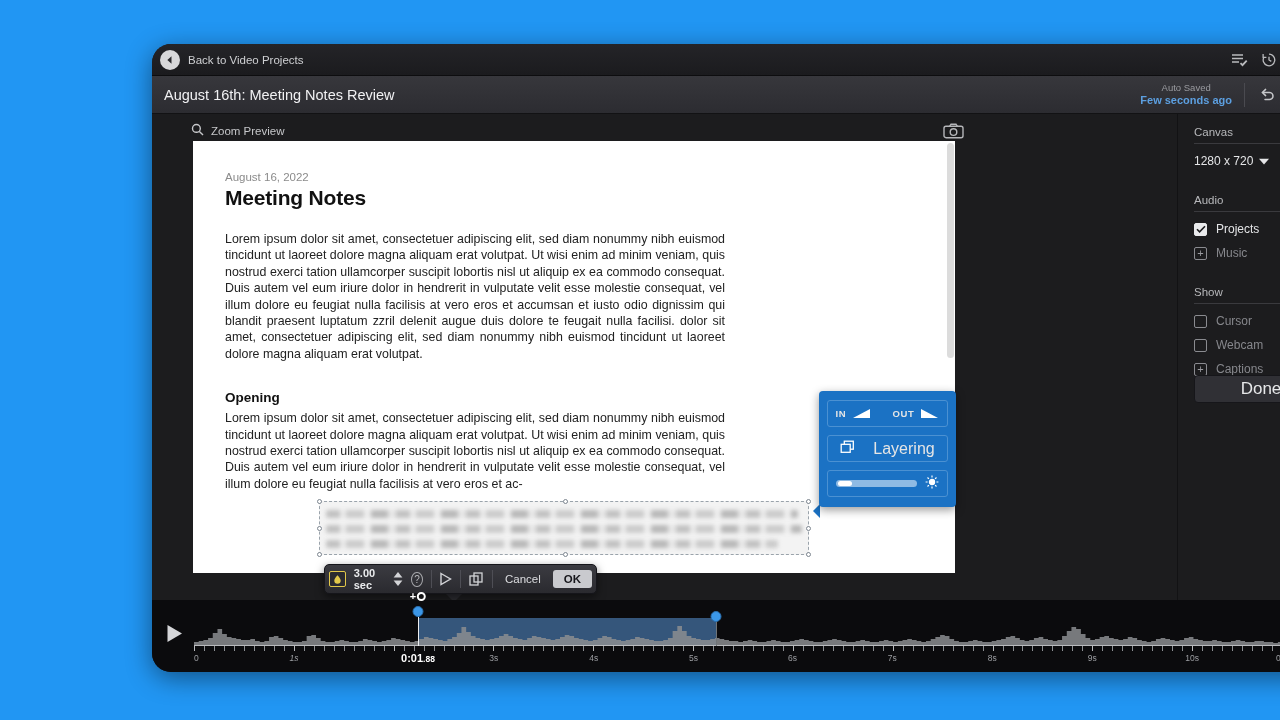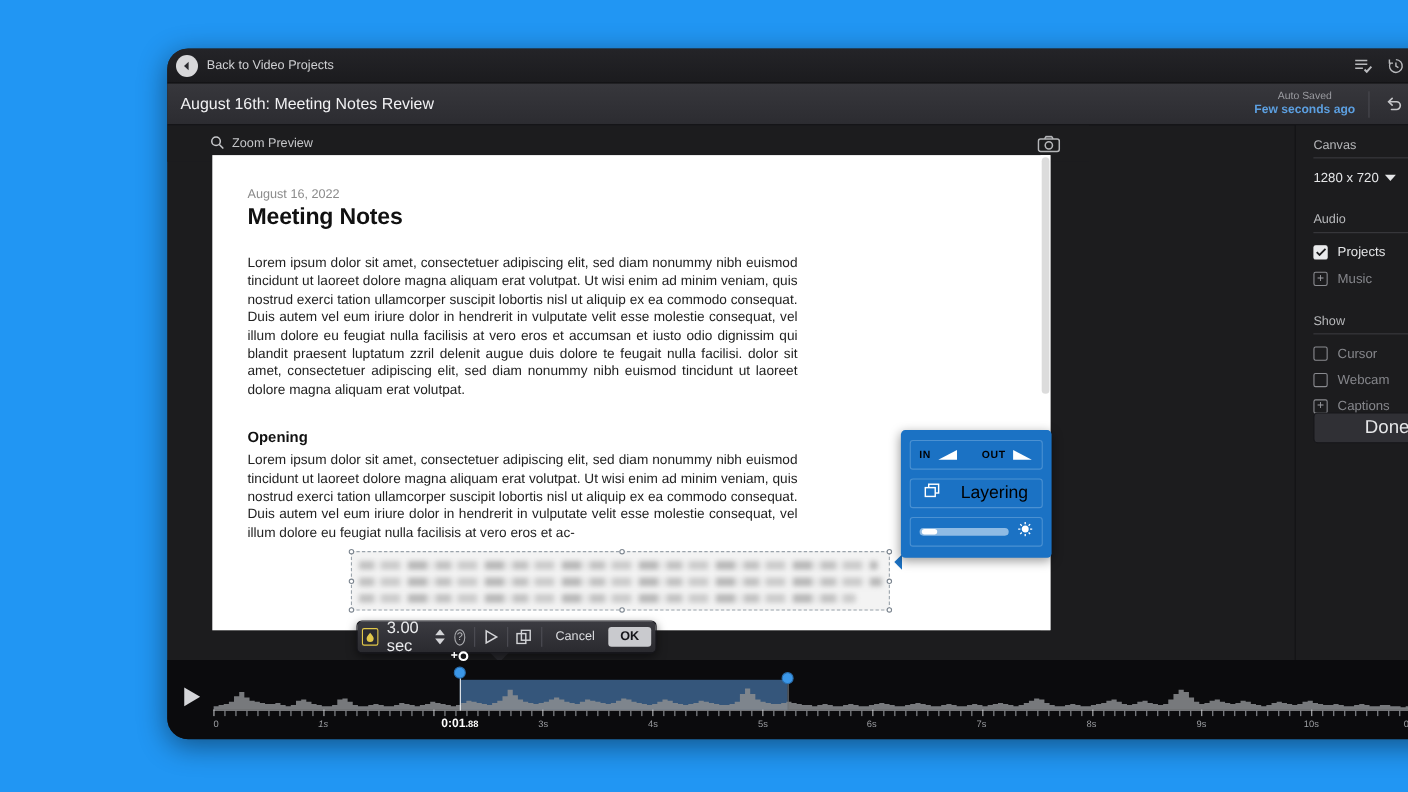--- a/index.html
+++ b/index.html
@@ -118,21 +118,21 @@
     box-shadow: 0 3px 10px rgba(0,0,0,.4);
   }
   .blur-pop-hdr {
     background: #6fa7d8; color: #fff; font-size: 12.5px; font-weight: bold;
     padding: 7px 0 7px 14px;
   }
   .blur-pop-body { padding: 9px 8px 10px 8px; display: flex; flex-direction: column; gap: 8px; }
   .bp-row {
     border: 1px solid #4b91d2; border-radius: 3px; height: 27px;
     display: flex; align-items: center; justify-content: center; gap: 18px;
-    color: #000000; cursor: pointer;
+    color: #e5e5e5; cursor: pointer;
   }
   .bp-inout { justify-content: space-around; padding: 0 6px; }
   .bp-tag { font-size: 9.5px; font-weight: bold; letter-spacing: .6px; }
   .bp-pair { display:flex; align-items:center; gap:6px; }
   .bp-layer-label { font-size: 16px; }
   .bp-slider { border: 1px solid #4b91d2; border-radius: 3px; height: 27px;
                display: flex; align-items: center; gap: 8px; padding: 0 8px; cursor: pointer; }
   .track { flex: 1; height: 7px; border-radius: 4px; background: #8fbbe4; position: relative; }
   .knob { position: absolute; left: 2px; top: 1px; width: 14px; height: 5px; border-radius: 3px; background: #fff; }
   .pop-arrow {
@@ -146,21 +146,21 @@
     position: absolute; left: 172px; top: 520px; width: 273px; height: 30px;
     background: linear-gradient(#3b3b41, #2a2a2f);
     border: 1px solid #15151a; border-radius: 5px;
     display: flex; align-items: center; gap: 8px; padding: 0 4px;
     box-shadow: 0 3px 9px rgba(0,0,0,.5);
   }
   .dur-icon {
     width: 22px; height: 16px; border: 1.5px solid #e2c84a; border-radius: 2px;
     background: #2a2a2f; display:flex; align-items:center; justify-content:center;
   }
-  .dur-val { font-size: 15px; font-weight: normal; color: #e9eaec; }
+  .dur-val { font-size: 11px; font-weight: bold; color: #e9eaec; }
   .spin { display: flex; flex-direction: column; gap: 2px; cursor: pointer; }
   .dur-qmark {
     width: 15px; height: 15px; border-radius: 50%; border: 1.3px solid #a8a9ad;
     color: #b9babd; font-size: 10px; display:flex; align-items:center; justify-content:center;
     cursor: pointer;
   }
   .dur-sep { width: 1px; height: 18px; background: #4e4e55; }
   .dur-play { cursor:pointer; display:flex; }
   .dur-copy { cursor:pointer; display:flex; }
   .dur-cancel { font-size: 11.5px; color: #dcdde0; cursor: pointer; padding: 0 4px; }

